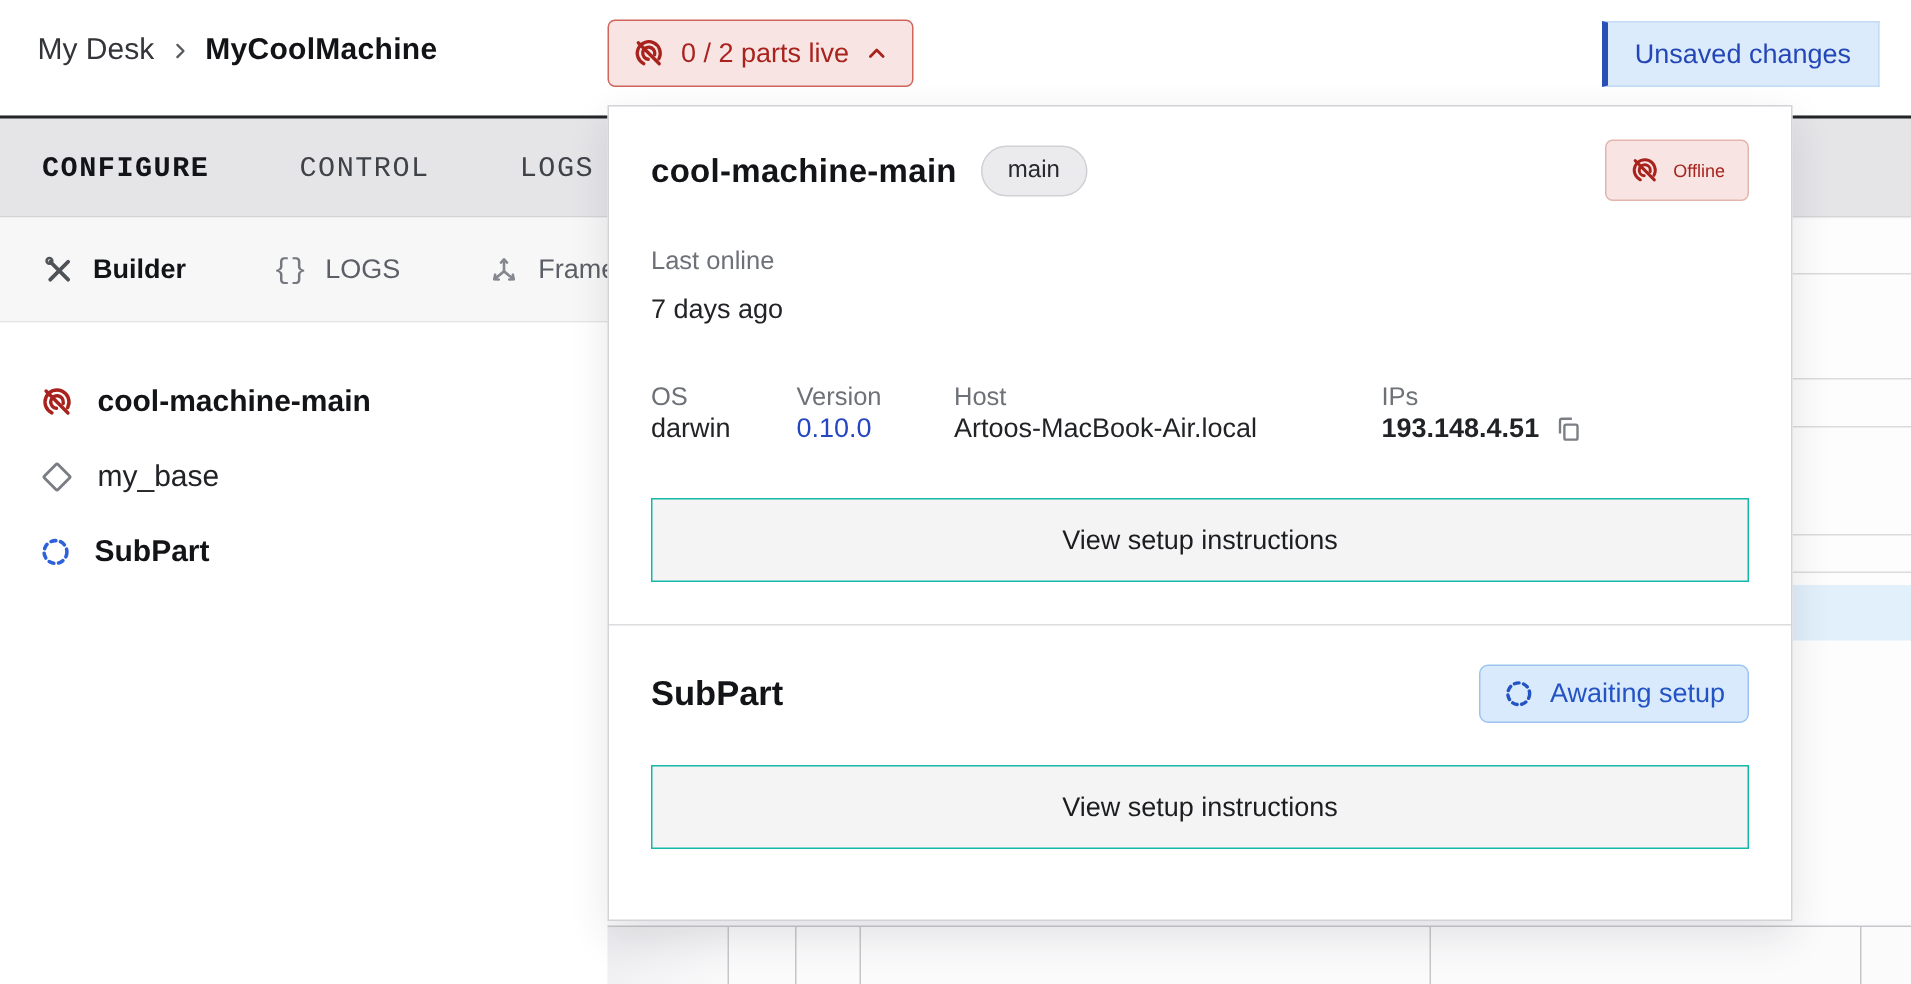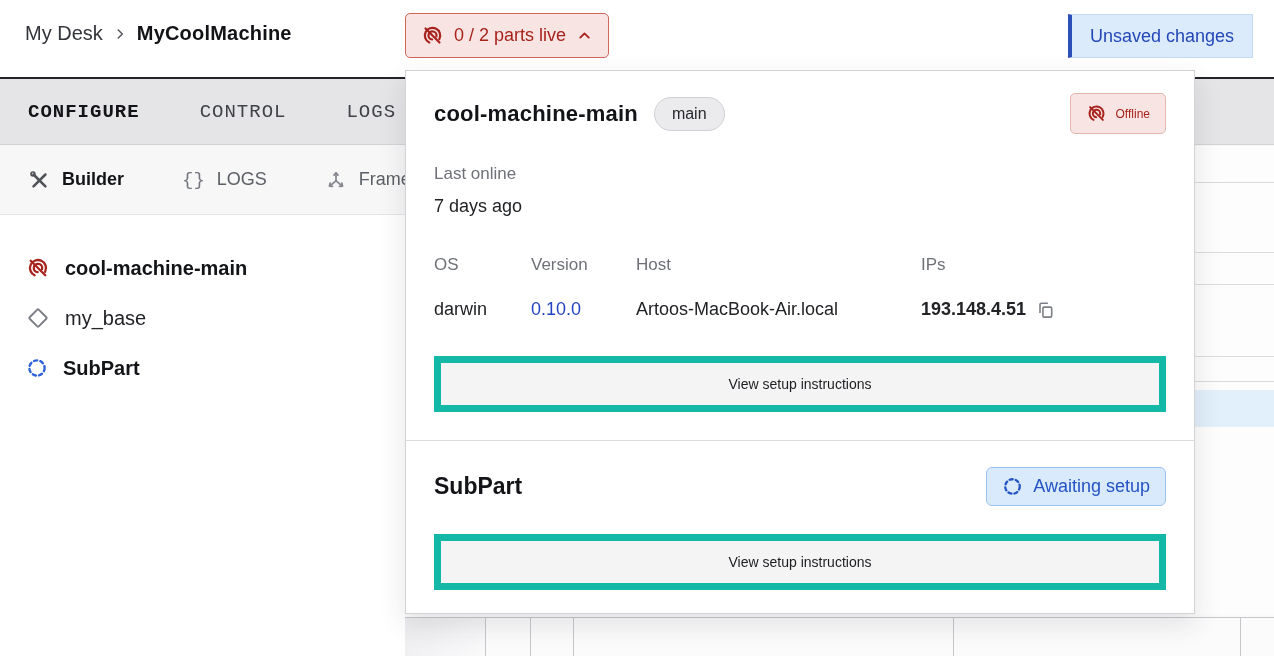--- a/index.html
+++ b/index.html
@@ -85,33 +85,33 @@
   .offline-badge {
     margin-left:auto; display:flex; align-items:center; gap:9px;
     padding:9px 15px; background:#f8e5e3; border:1px solid #e4b5af;
     border-radius:5px; color:#a8231d; font-size:12px;
   }
   .muted-label { font-size:17px; color:#6e7177; }
   .last-online-label { margin-top:30px; }
   .last-online-value { margin-top:12px; font-size:18px; color:#222326; }
 
   .info-row { display:flex; margin-top:38px; }
-  .info-col .muted-label { margin-bottom:24px; }
+  .info-col .muted-label { margin-bottom:0; }
   .info-val { font-size:18px; color:#222326; }
   .col-os { width:97px; }
   .col-version { width:105px; }
   .col-host { width:285px; }
   .link { color:#2446c0; cursor:pointer; }
   .ips-val { display:flex; align-items:center; gap:9px;font-weight:bold; }
   .copy-btn { cursor:pointer; color:#7b7e84; }
 
   .setup-btn {
     margin-top:36px; width:100%; height:56px;
-    background:#f4f4f5; border:7px solid #14b8a6;
-    font-size:14px; color:#1c1d20; font-family:inherit; cursor:pointer;
+    background:#f4f4f5; border:1px solid #14b8a6;
+    font-size:18px; color:#1c1d20; font-family:inherit; cursor:pointer;
   }
 
   .panel-sec2 { border-top:1px solid #dcdcdf; padding:26px 28px 30px; flex:1; }
   .subpart-name { font-size:23px; font-weight:bold; color:#131417; }
   .awaiting-badge {
     margin-left:auto; display:flex; align-items:center; gap:10px;
     padding:8px 15px; background:#d9eafc; border:1px solid #9cc3ef;
     border-radius:6px; color:#2453c4; font-size:18px; cursor:pointer;
   }
   .panel-sec2 .setup-btn { margin-top:28px; }

